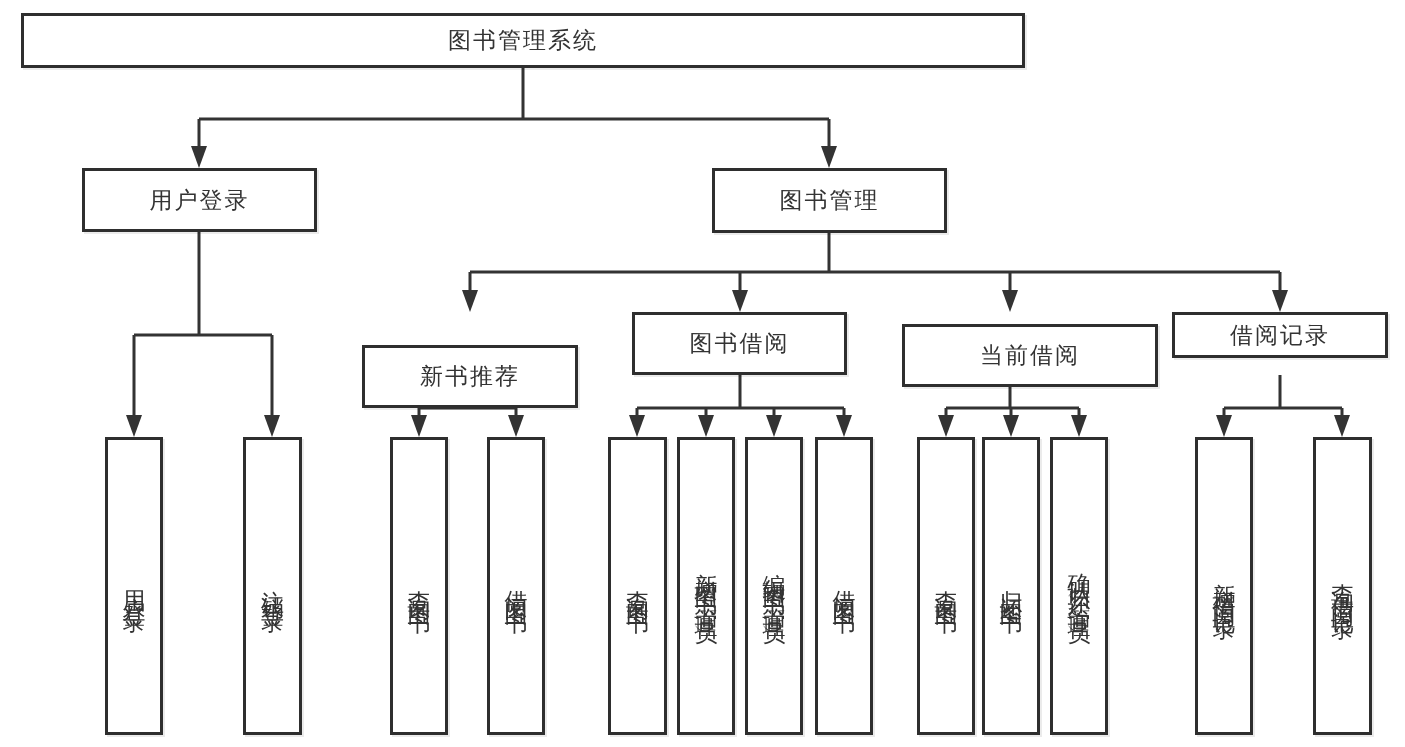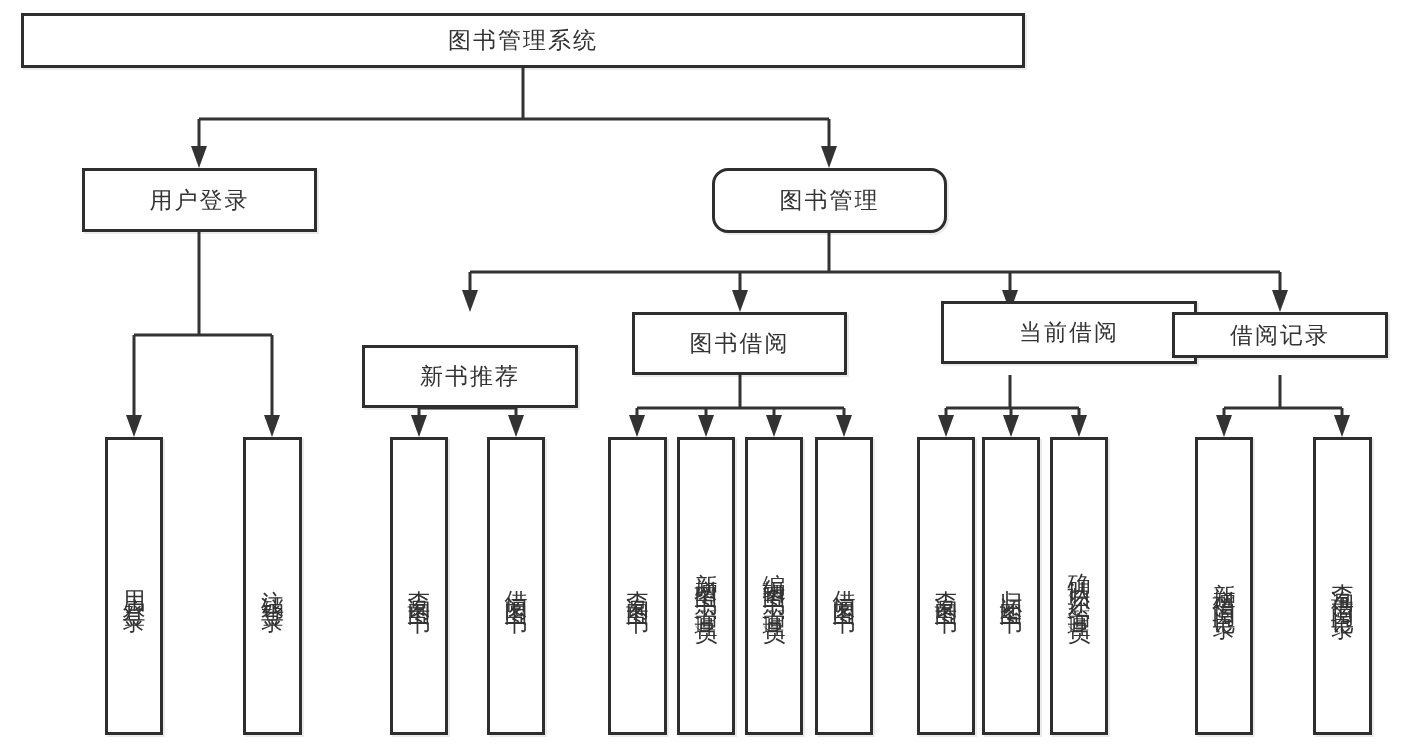--- a/index.html
+++ b/index.html
@@ -88,31 +88,31 @@
     <path class="arrow" d="M1342 437 L1334 415 L1350 415 Z"></path>
   </svg>
 
   <div class="box" style="left:21px;top:13px;width:1004px;height:55px;">
     <span class="h-label">图书管理系统</span>
   </div>
 
   <div class="box" style="left:82px;top:168px;width:235px;height:64px;">
     <span class="h-label">用户登录</span>
   </div>
-  <div class="box" style="left:712px;top:168px;width:235px;height:65px;border-radius:16px;">
+  <div class="box" style="left:712px;top:168px;width:235px;height:65px;">
     <span class="h-label">图书管理</span>
   </div>
 
   <div class="box" style="left:362px;top:312px;width:216px;height:63px;margin-top:33px;">
     <span class="h-label">新书推荐</span>
   </div>
   <div class="box" style="left:632px;top:312px;width:215px;height:63px;">
     <span class="h-label">图书借阅</span>
   </div>
-  <div class="box" style="left:902px;top:301px;width:256px;height:63px;margin-left:39px;">
+  <div class="box" style="left:902px;top:324px;width:256px;height:63px;">
     <span class="h-label">当前借阅</span>
   </div>
   <div class="box" style="left:1172px;top:312px;width:216px;height:46px;">
     <span class="h-label">借阅记录</span>
   </div>
 
   <div class="box" style="left:105px;top:437px;width:58px;height:298px;">
     <span class="v-label">用户登录</span>
   </div>
   <div class="box" style="left:243px;top:437px;width:59px;height:298px;">

